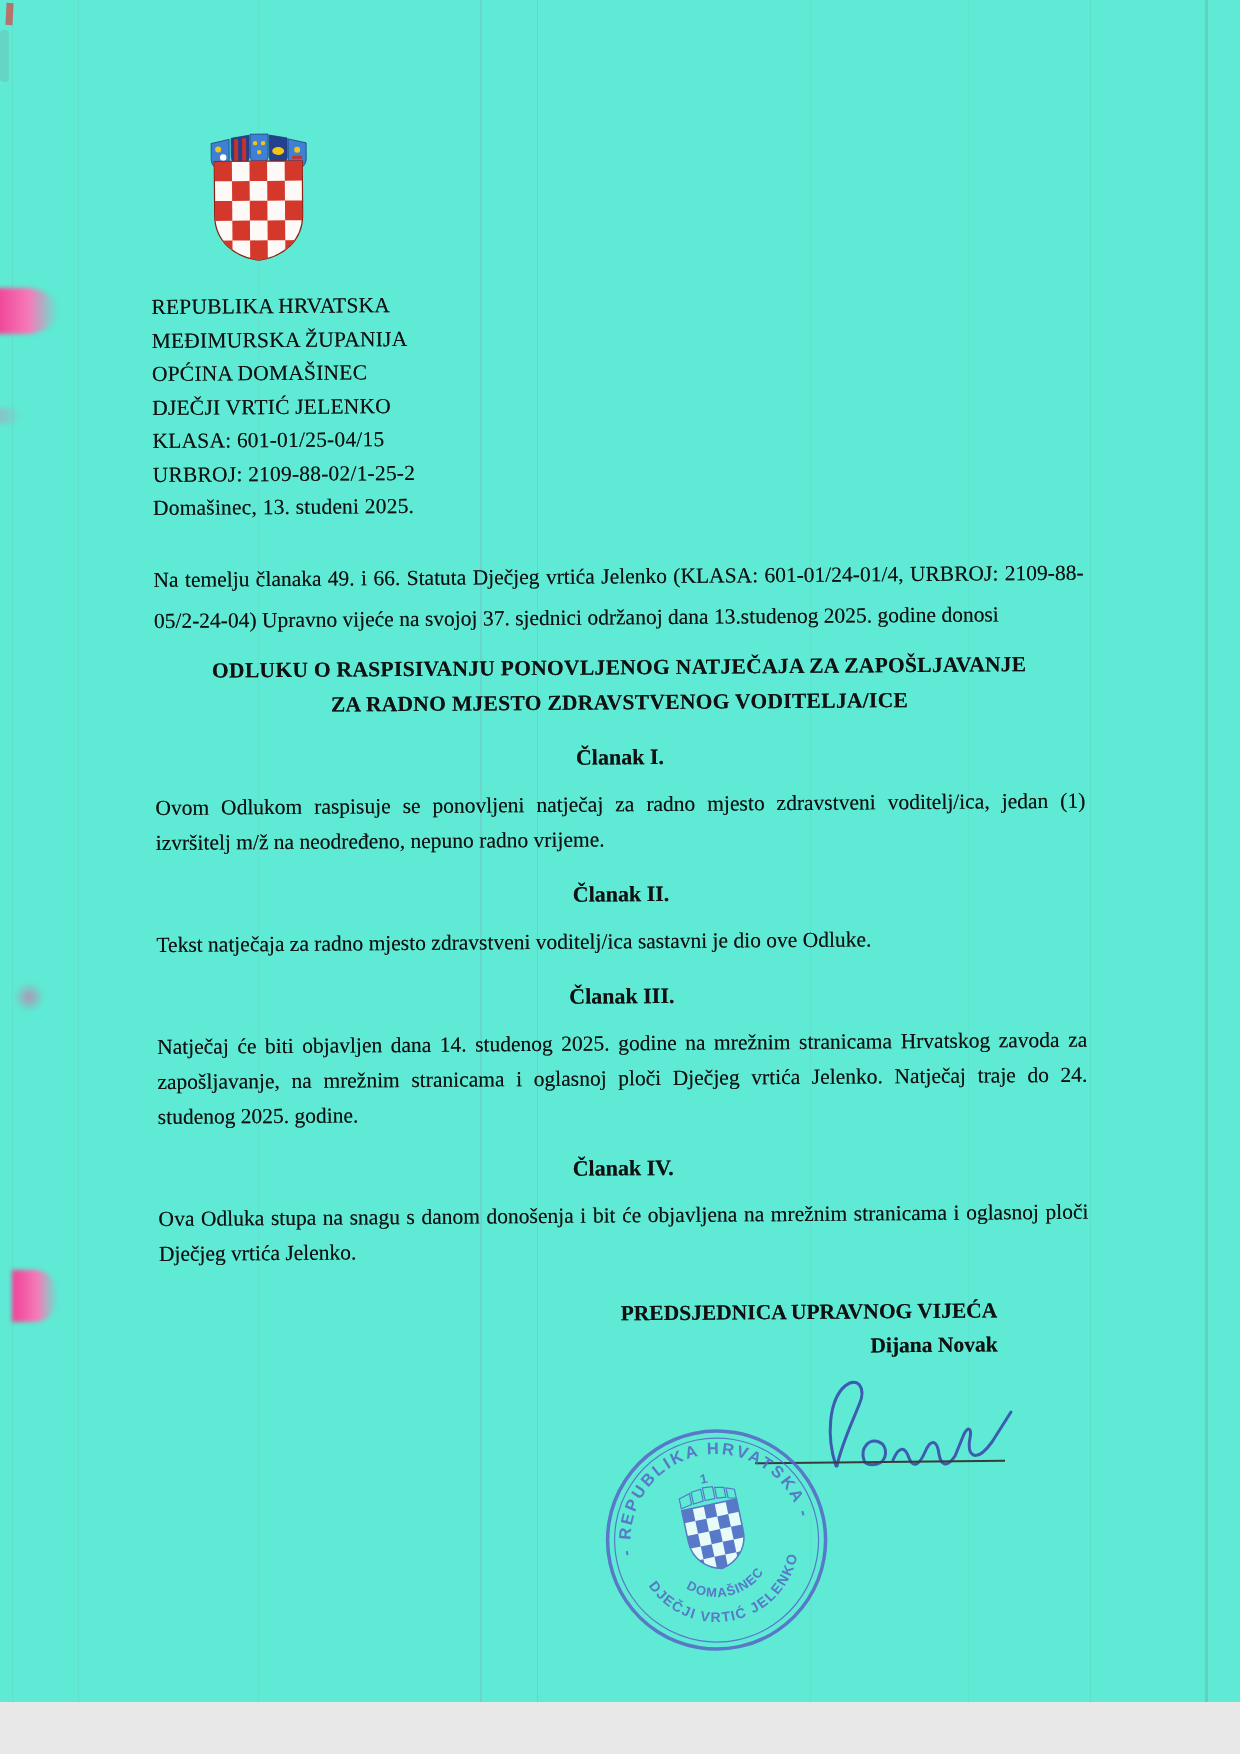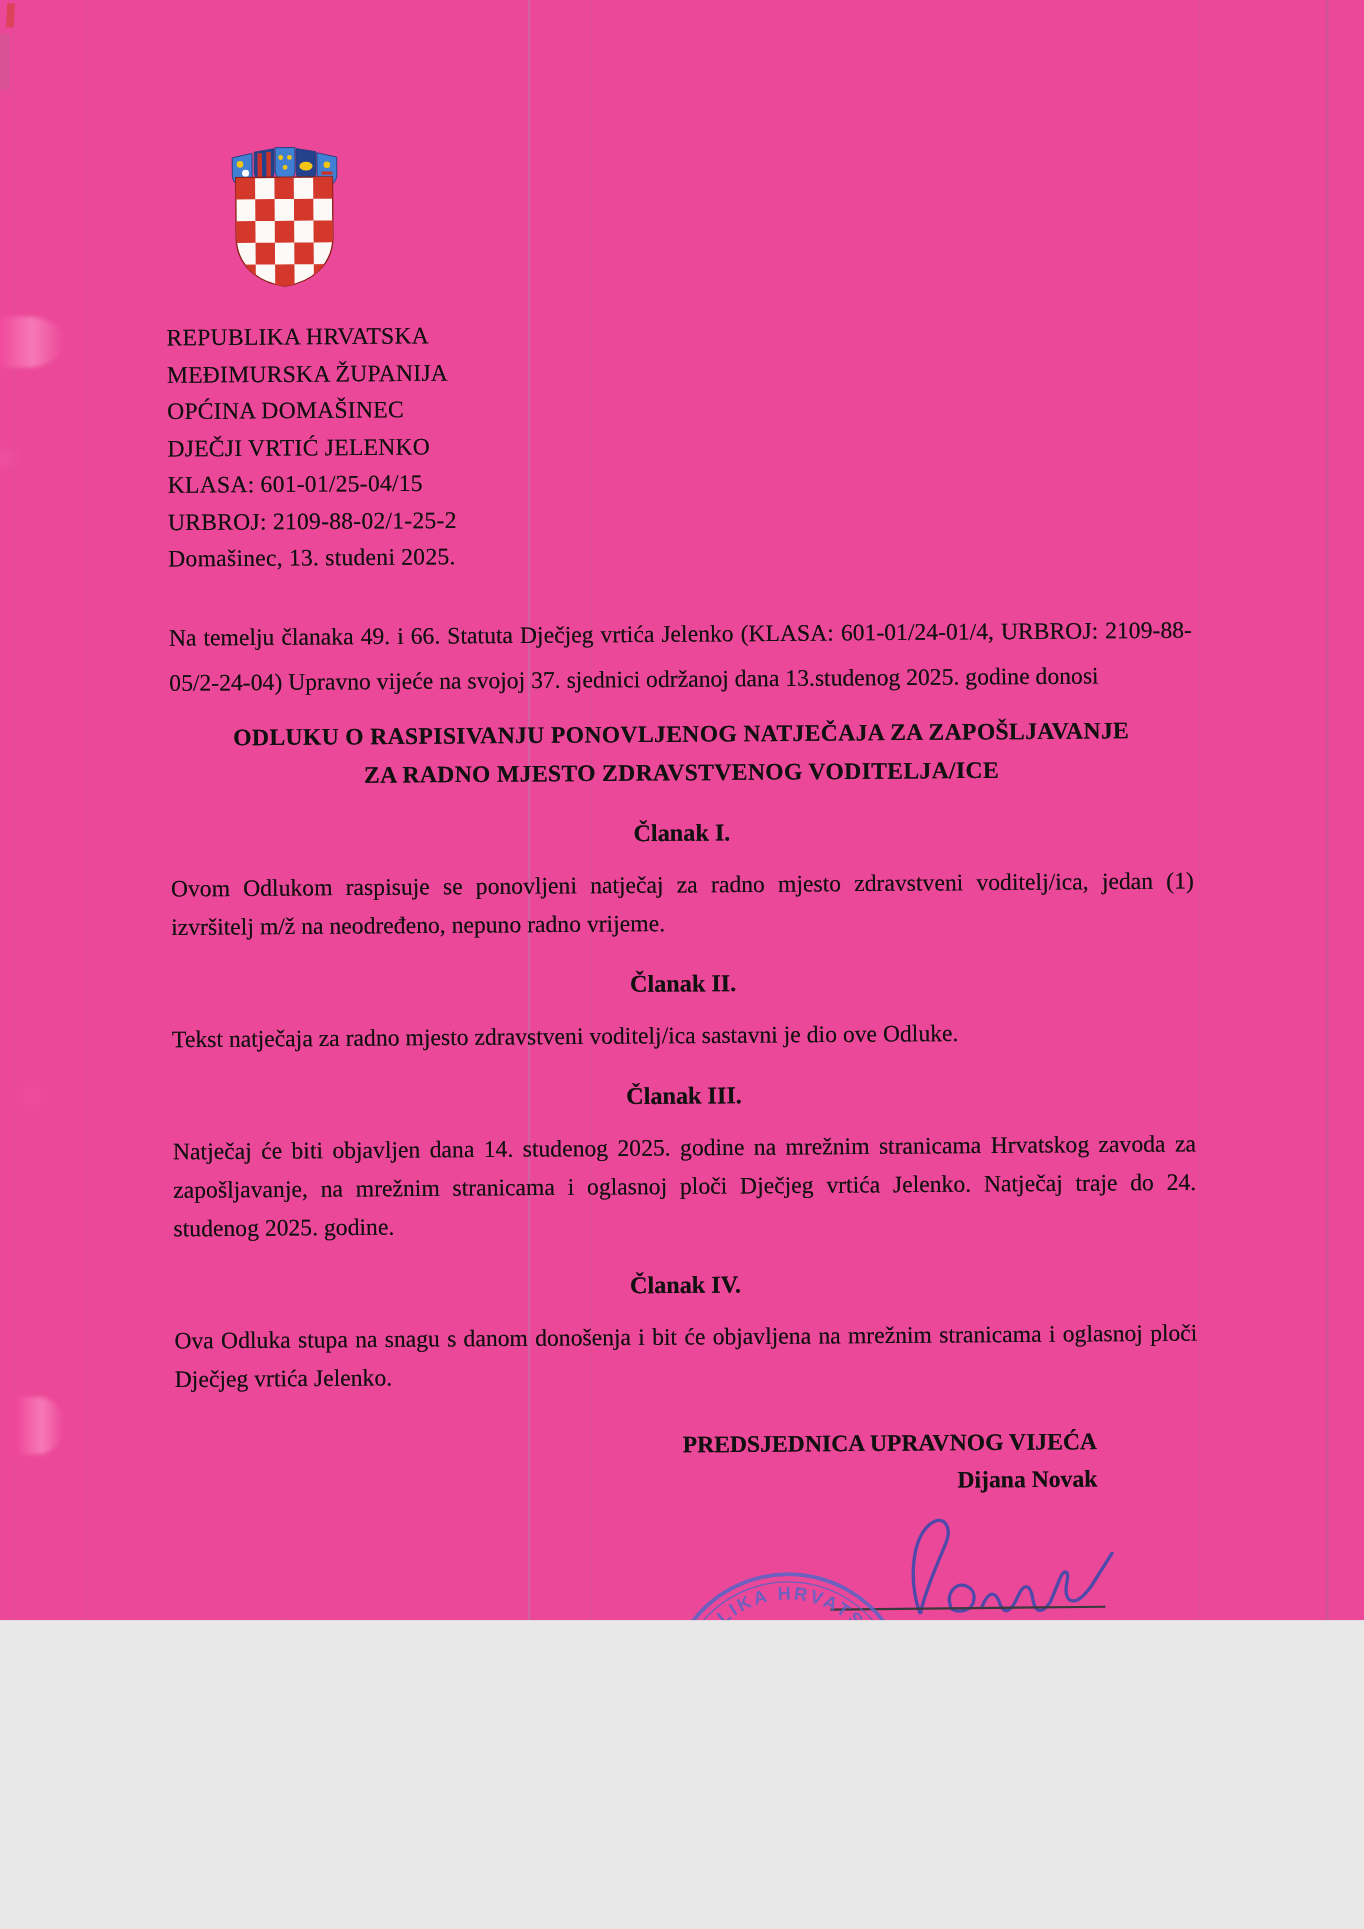--- a/index.html
+++ b/index.html
@@ -1,18 +1,18 @@
 <!DOCTYPE html>
 <html><head>
 <meta charset="utf-8">
 <style>
   html,body{margin:0;padding:0;background:#e8e8e8;}
   .page{
-    position:relative; width:1240px; height:1473px; margin:0 auto;
-    background:#ec4899; overflow:hidden;
+    position:relative; width:1240px; height:1702px; margin:0 auto;
+    background:#5eead4; overflow:hidden;
     font-family:"Liberation Serif", serif; color:#111;
   }
   
   .content{
     position:absolute; left:150px; top:130px; width:930px;
     transform:rotate(-0.45deg); transform-origin:0 0;
     text-shadow:0 0 0.6px rgba(0,0,0,0.55);
   }
   .coa{display:block; margin-left:56px;}
   .hdr{margin-top:26px; font-size:21.5px; line-height:33.5px; letter-spacing:0.2px;}

